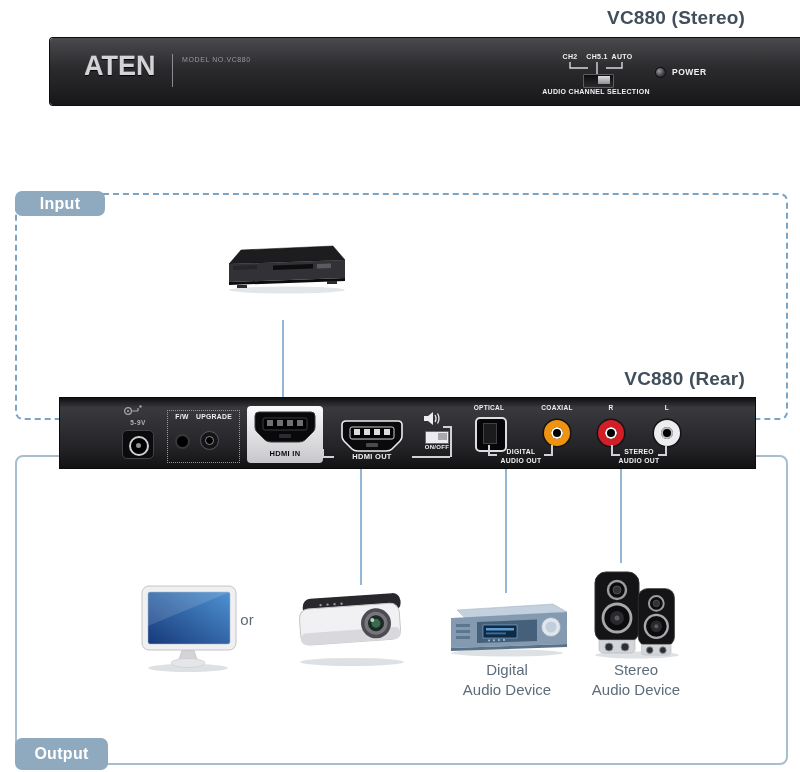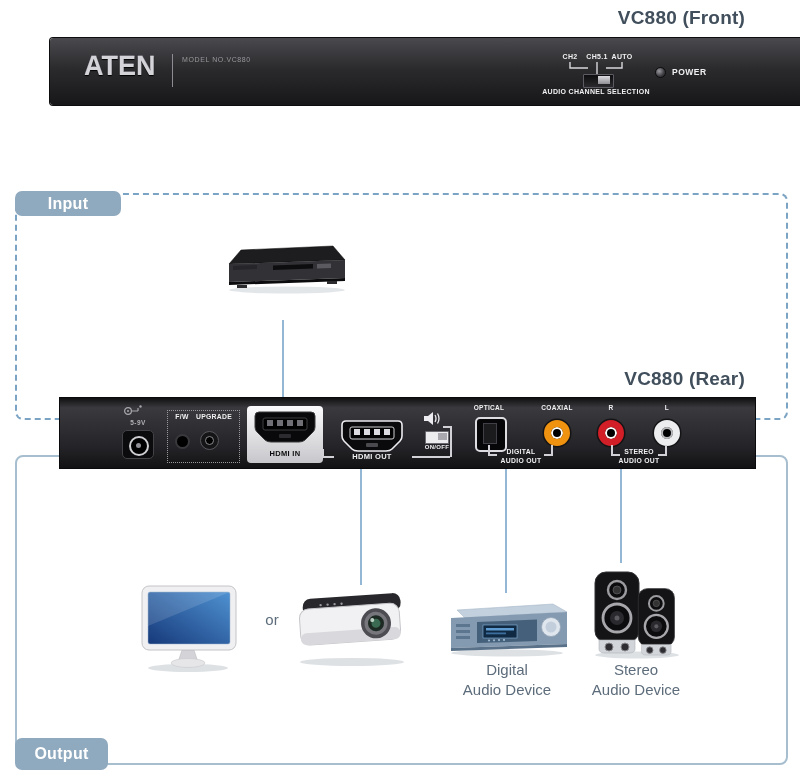--- a/index.html
+++ b/index.html
@@ -19,25 +19,25 @@
                border-radius:3px;box-shadow:0 0 0 1px #0d0d0f;}
   .rear-panel{background:linear-gradient(180deg,#101012 0%,#3a3a3e 14%,#242428 70%,#121214 100%);
               box-shadow:0 0 0 1px #0a0a0c;}
   .rca{background:#000;border-radius:50%;}
 </style>
 </head>
 <body>
 
 <div id="stage">
 
-  <div class="abs sec-title" style="top:7px;right:55px;">VC880 (Front)</div>
+  <div class="abs sec-title" style="top:7px;right:55px;">VC880 (Stereo)</div>
   <div class="abs sec-title" style="top:368px;right:55px;margin-left:40px;">VC880 (Rear)</div>
 
   <div class="abs dash-box" style="left:15px;top:193px;width:769px;height:223px;z-index:1;"></div>
-  <div class="abs badge" style="left:15px;top:191px;width:106px;height:25px;z-index:2;">Input</div>
+  <div class="abs badge" style="left:15px;top:191px;width:90px;height:25px;z-index:2;">Input</div>
 
   <div class="abs solid-box" style="left:15px;top:455px;width:769px;height:306px;z-index:1;"></div>
   <div class="abs badge" style="left:15px;top:738px;width:93px;height:32px;z-index:2;">Output</div>
 
   <div class="abs line" style="left:282px;top:320px;width:2px;height:78px;z-index:2;"></div>
   <div class="abs line" style="left:360px;top:468px;width:2px;height:117px;z-index:2;"></div>
   <div class="abs line" style="left:505px;top:468px;width:2px;height:125px;z-index:2;"></div>
   <div class="abs line" style="left:620px;top:468px;width:2px;height:95px;z-index:2;"></div>
 
   <div class="abs front-panel" style="left:50px;top:38px;width:780px;height:67px;z-index:3;">
@@ -171,21 +171,21 @@
       </linearGradient>
     </defs>
     <ellipse cx="52" cy="84" rx="40" ry="4" fill="#dde1e4"></ellipse>
     <path d="M46,66 L58,66 L62,78 L42,78 Z" fill="#d4d4d8" stroke="#b6b6ba" stroke-width="0.5"></path>
     <ellipse cx="52" cy="79" rx="17" ry="4.5" fill="#e6e6e9" stroke="#c2c2c6" stroke-width="0.5"></ellipse>
     <rect x="6" y="2" width="94" height="64" rx="7" fill="#f0f0f2" stroke="#c4c4c8" stroke-width="1"></rect>
     <rect x="12" y="8" width="82" height="52" rx="2" fill="url(#scr)" stroke="#9fb4cc" stroke-width="0.5"></rect>
     <polygon points="12,8 94,8 12,42" fill="#ffffff" opacity="0.13"></polygon>
   </svg>
 
-  <div class="abs devlabel" style="left:252px;top:611px;width:40px;z-index:3;">or</div>
+  <div class="abs devlabel" style="left:227px;top:611px;width:40px;z-index:3;">or</div>
 
   <svg class="abs" style="left:288px;top:584px;z-index:3;" width="128" height="90" viewBox="0 0 128 90">
     <ellipse cx="64" cy="78" rx="52" ry="4" fill="#dde1e4"></ellipse>
     <g transform="rotate(-4 64 40)">
       <rect x="16" y="12" width="98" height="18" rx="8" fill="#28282c"></rect>
       <rect x="12" y="22" width="100" height="36" rx="9" fill="#f1f1f3" stroke="#c6c6ca" stroke-width="1"></rect>
       <rect x="12" y="46" width="100" height="12" rx="6" fill="#d9d9dd"></rect>
       <circle cx="34" cy="19" r="1.2" fill="#9a9aa0"></circle>
         <circle cx="41" cy="19" r="1.2" fill="#9a9aa0"></circle>
       <circle cx="48" cy="19" r="1.2" fill="#9a9aa0"></circle>

